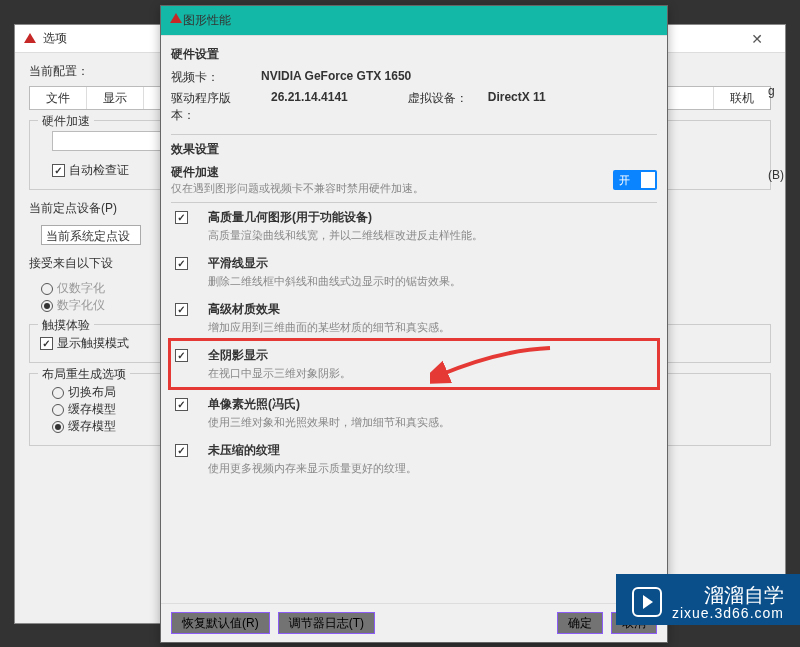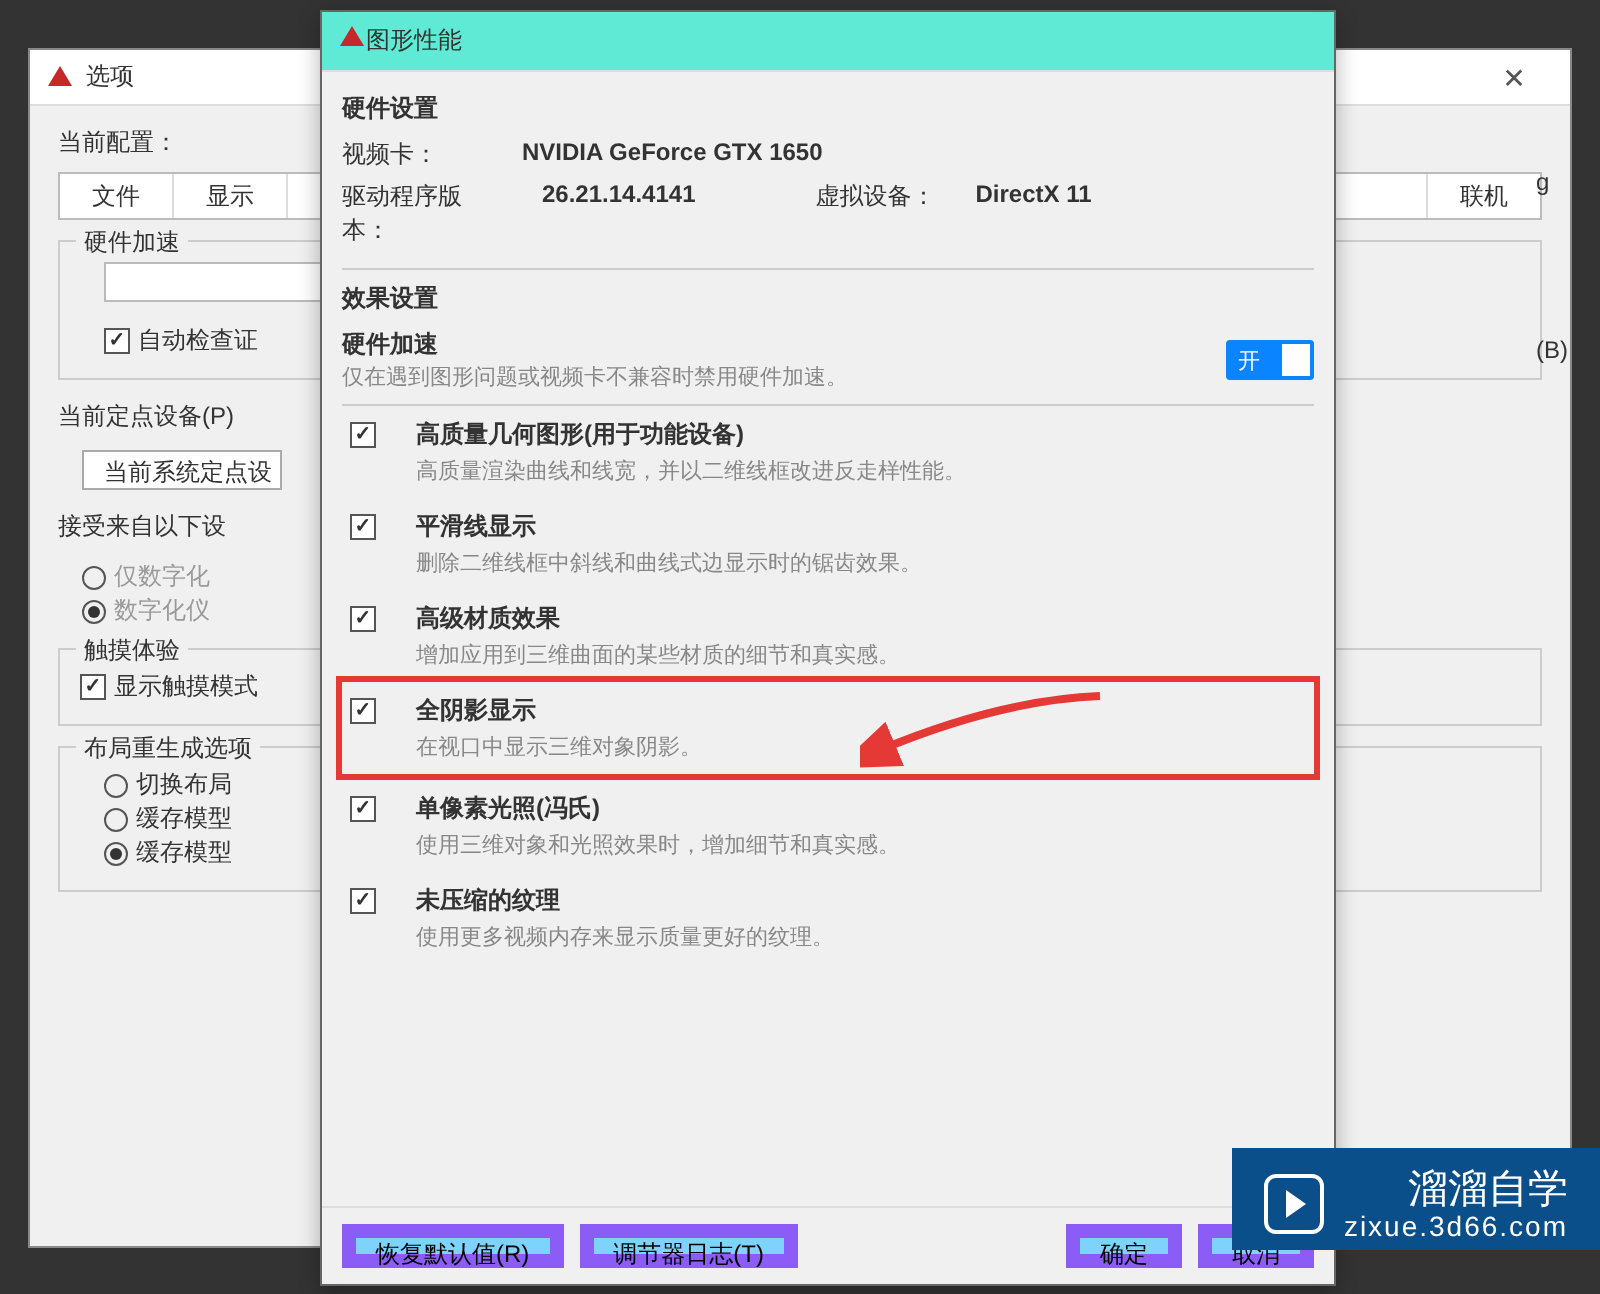--- a/index.html
+++ b/index.html
@@ -104,21 +104,21 @@
       width: 508px;
       height: 638px;
       background: #f0f0f0;
       border: 1px solid #666;
       box-shadow: 0 3px 10px rgba(0,0,0,.3);
       display: flex;
       flex-direction: column;
     }
     .front-titlebar {
       height: 30px;
-      background: #5eead4;
+      background: #14b8a6;
       display: flex;
       align-items: center;
       padding: 0 8px;
       border-bottom: 1px solid #ddd;
     }
     .front-body {
       flex: 1;
       padding: 4px 10px 6px;
       overflow: hidden;
       font-size: 12px;
@@ -167,22 +167,22 @@
     .front-buttons {
       padding: 8px 10px;
       display: flex;
       gap: 8px;
       border-top: 1px solid #ddd;
       background: #f0f0f0;
     }
     .btn {
       height: 22px;
       padding: 0 10px;
-      border: 7px solid #8b5cf6;
-      background: #7dd3fc;
+      border: 1px solid #8b5cf6;
+      background: #737373;
       font-size: 12px;
     }
     .btn.right { margin-left: auto; }
     .right-partial { position:absolute; right:16px; top:84px; color:#333;}
     .watermark {
       position: absolute;
       right: 0; bottom: 22px;
       background: #0a4f8a;
       color: #fff;
       padding: 10px 16px 4px;
@@ -232,21 +232,21 @@
     <div class="group-box">
       <span class="group-title">硬件加速</span>
       <div class="field indent"><span class="textbox"></span></div>
       <div class="checkbox-row indent">
         <span class="checkbox checked"></span>
         <span>自动检查证</span>
       </div>
     </div>
 
     <div class="field" style="margin-top:10px;">当前定点设备(P)</div>
-    <div class="combo indent" style="width:100px;text-align:right;">当前系统定点设</div>
+    <div class="combo indent" style="width:100px;">当前系统定点设</div>
 
     <div class="field" style="margin-top:10px;">接受来自以下设</div>
     <div class="checkbox-row indent">
       <span class="radio"></span>
       <span style="color:#999">仅数字化</span>
     </div>
     <div class="checkbox-row indent">
       <span class="radio checked"></span>
       <span style="color:#999">数字化仪</span>
     </div>

